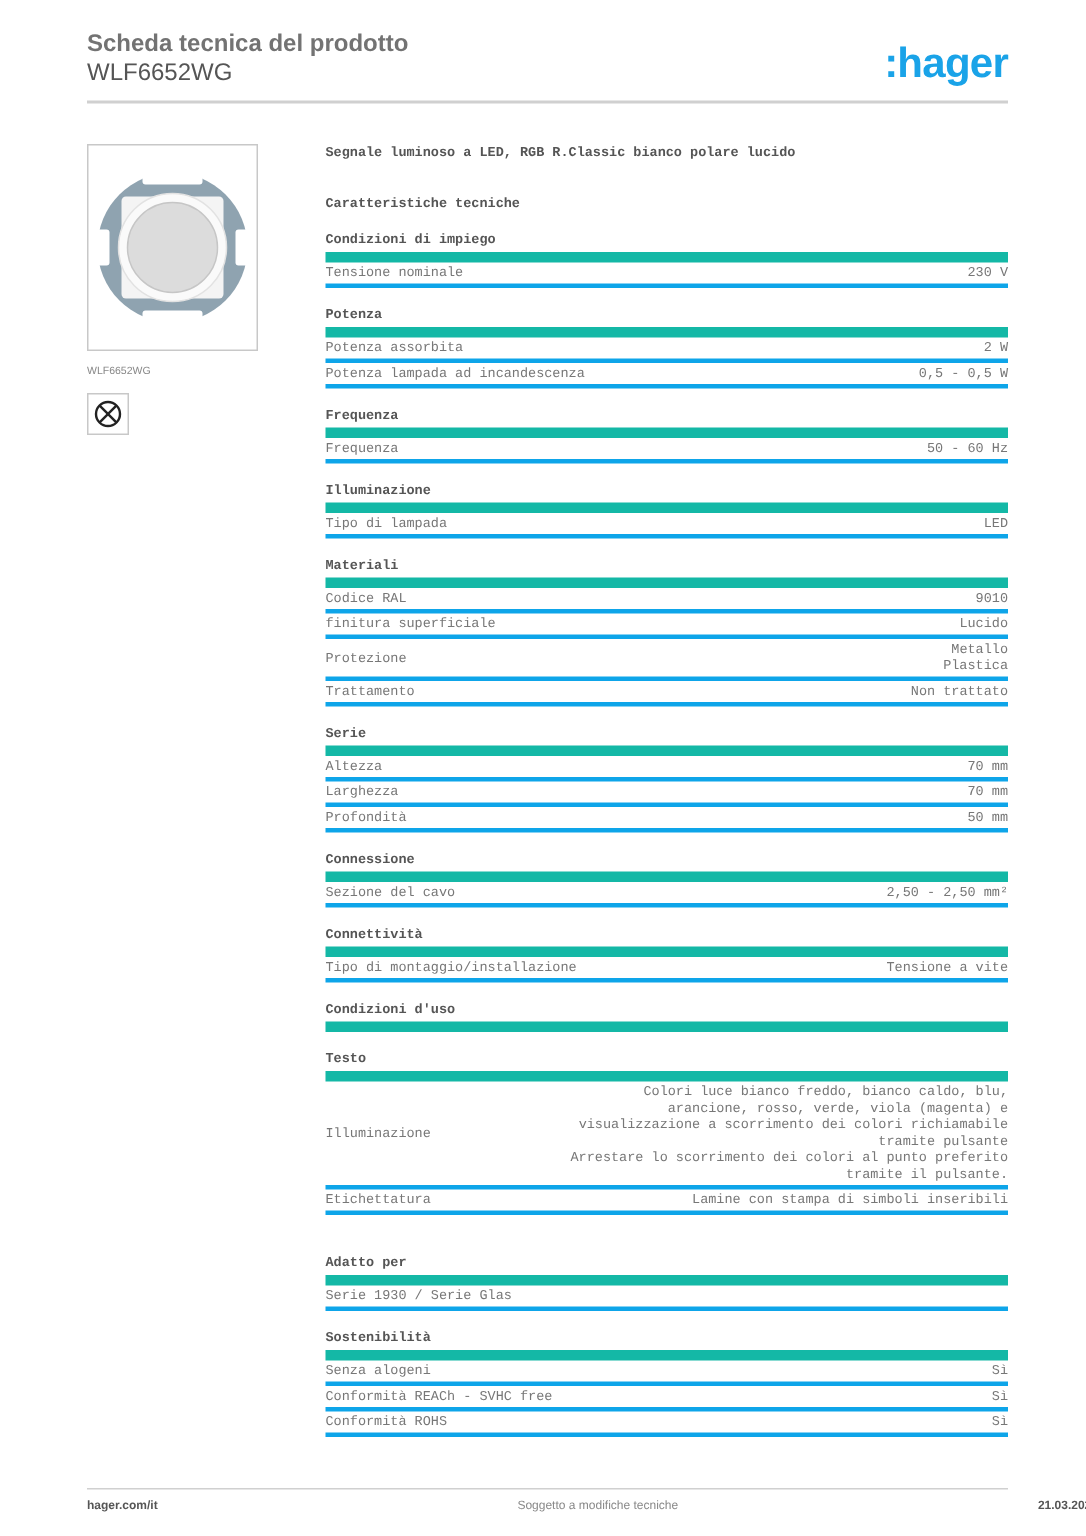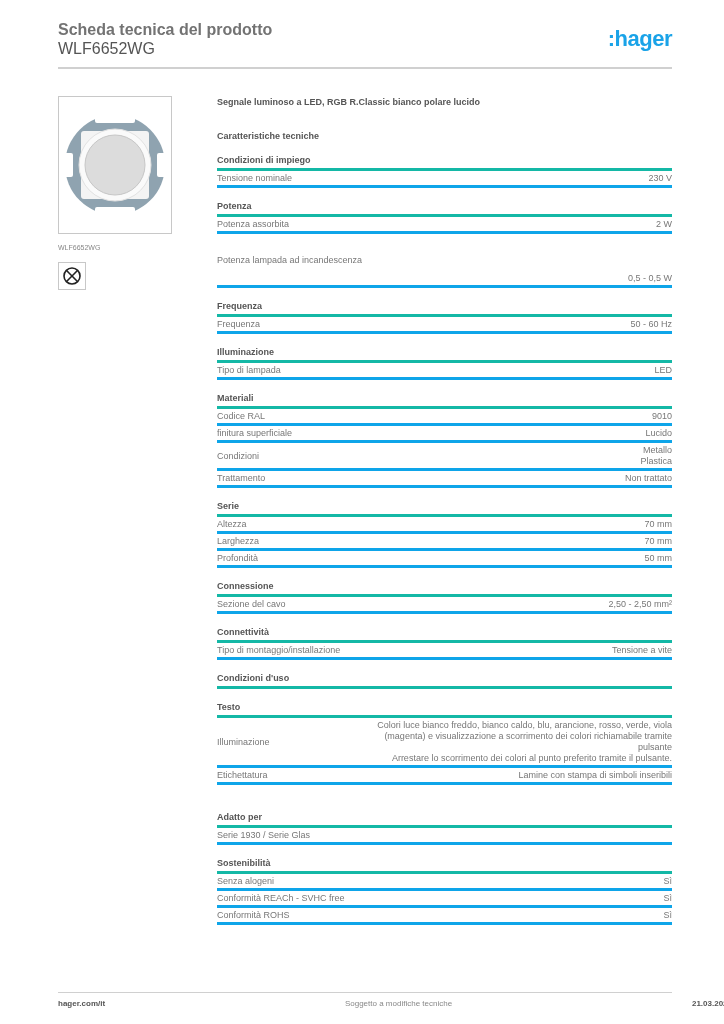--- a/index.html
+++ b/index.html
@@ -1,29 +1,29 @@
 <!DOCTYPE html>
 <html><head>
 <meta charset="utf-8">
 <style>
   html, body { margin:0; padding:0; background:#ffffff; }
   body { width:724px; height:1024px; position:relative; font-family:"Liberation Sans", sans-serif; color:#555; overflow:hidden; }
   .header { position:absolute; left:58px; top:20px; width:614px; }
   .title { font-size:16px; font-weight:bold; color:#737373; line-height:19px; margin:0; }
   .subtitle { font-size:16px; color:#555; line-height:19px; margin:0; }
-  .logo { position:absolute; right:0; top:6px; font-size:22px; font-weight:bold; color:#1aa3e8; letter-spacing:-0.5px; }
+  .logo { position:absolute; right:0; top:6px; font-size:28px; font-weight:bold; color:#1aa3e8; letter-spacing:-0.5px; }
   .header-rule { position:absolute; left:58px; top:67px; width:614px; height:2px; background:#d0d0d0; }
   .product-img { position:absolute; left:58px; top:96px; width:114px; height:138px; border:1px solid #c8c8c8; box-sizing:border-box; background:#fff; }
   .img-code { position:absolute; left:58px; top:244px; font-size:7px; color:#888; }
   .symbol-box { position:absolute; left:58px; top:262px; width:28px; height:28px; border:1px solid #c8c8c8; box-sizing:border-box; display:flex; align-items:center; justify-content:center; }
-  .main { position:absolute; left:217px; top:96px; width:455px; }
+  .main { position:absolute; left:217px; top:96px; width:455px;font-family:Liberation Mono, monospace; }
   .desc { font-size:9px; font-weight:bold; color:#555; margin:0; line-height:12px; }
   .char-title { font-size:9px; font-weight:bold; color:#555; margin-top:22px; line-height:12px; }
   .section { margin-top:12px; }
-  .sec-head { font-size:9px; font-weight:bold; color:#555; line-height:13px; border-bottom:3px solid #14b8a6; padding-bottom:1px; }
+  .sec-head { font-size:9px; font-weight:bold; color:#555; line-height:13px; border-bottom:7px solid #14b8a6; padding-bottom:1px; }
   .row { display:flex; justify-content:space-between; font-size:9px; color:#777; line-height:11px; padding:2px 0 1px 0; border-bottom:3px solid #0ea5e9;align-items:center; }
   .row .val { text-align:right; }
   .row.multi .val { max-width:300px; }
   .footer-rule { position:absolute; left:58px; top:992px; width:614px; height:1px; background:#d0d0d0; }
   .footer { position:absolute; left:58px; top:999px; width:674px; font-size:8px; display:flex; justify-content:space-between;text-align:right; }
   .footer .left, .footer .right { font-weight:bold; color:#555; }
   .footer .mid { color:#888; }
 </style>
 </head>
 <body>
@@ -68,21 +68,21 @@
         </div>
       </div>
       <div class="section">
         <div class="sec-head">Potenza</div>
         <div class="row">
           <span class="lbl">Potenza assorbita</span>
           <span class="val" style="white-space: pre-line;">2 W</span>
         </div>
         <div class="row">
           <span class="lbl">Potenza lampada ad incandescenza</span>
-          <span class="val" style="white-space: pre-line; margin-top: 37px;">0,5 - 0,5 W</span>
+          <span class="val" style="white-space: pre-line;">0,5 - 0,5 W</span>
         </div>
       </div>
       <div class="section">
         <div class="sec-head">Frequenza</div>
         <div class="row">
           <span class="lbl">Frequenza</span>
           <span class="val" style="white-space: pre-line;">50 - 60 Hz</span>
         </div>
       </div>
       <div class="section">
@@ -96,21 +96,21 @@
         <div class="sec-head">Materiali</div>
         <div class="row">
           <span class="lbl">Codice RAL</span>
           <span class="val" style="white-space: pre-line;">9010</span>
         </div>
         <div class="row">
           <span class="lbl">finitura superficiale</span>
           <span class="val" style="white-space: pre-line;">Lucido</span>
         </div>
         <div class="row">
-          <span class="lbl">Condizioni</span>
+          <span class="lbl">Protezione</span>
           <span class="val" style="white-space: pre-line;">Metallo
 Plastica</span>
         </div>
         <div class="row">
           <span class="lbl">Trattamento</span>
           <span class="val" style="white-space: pre-line; margin-left: 45px;">Non trattato</span>
         </div>
       </div>
       <div class="section">
         <div class="sec-head">Serie</div>

